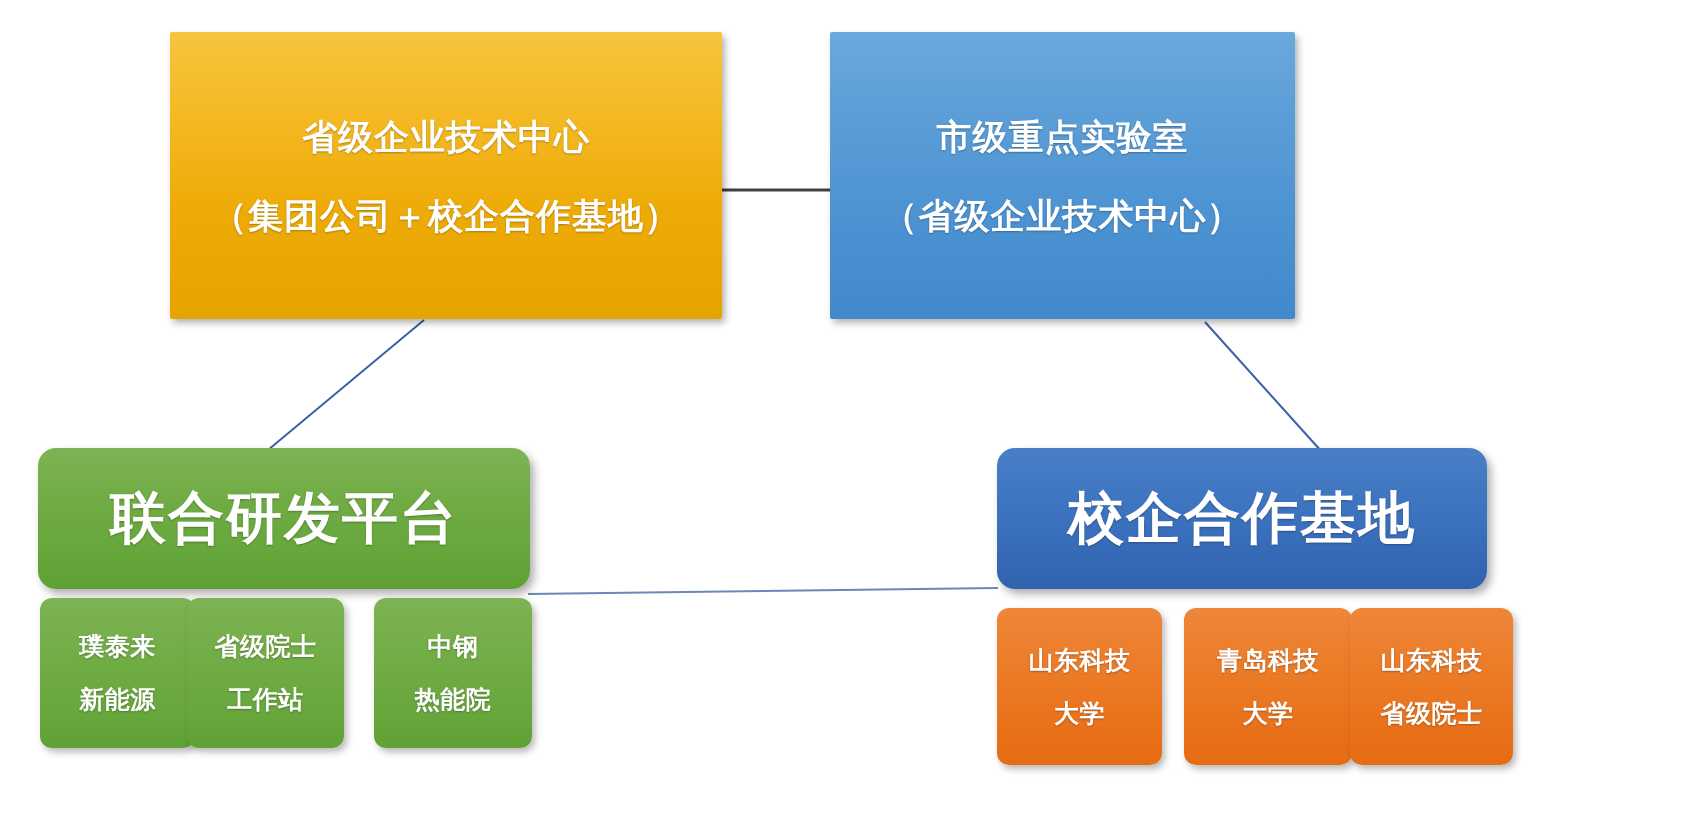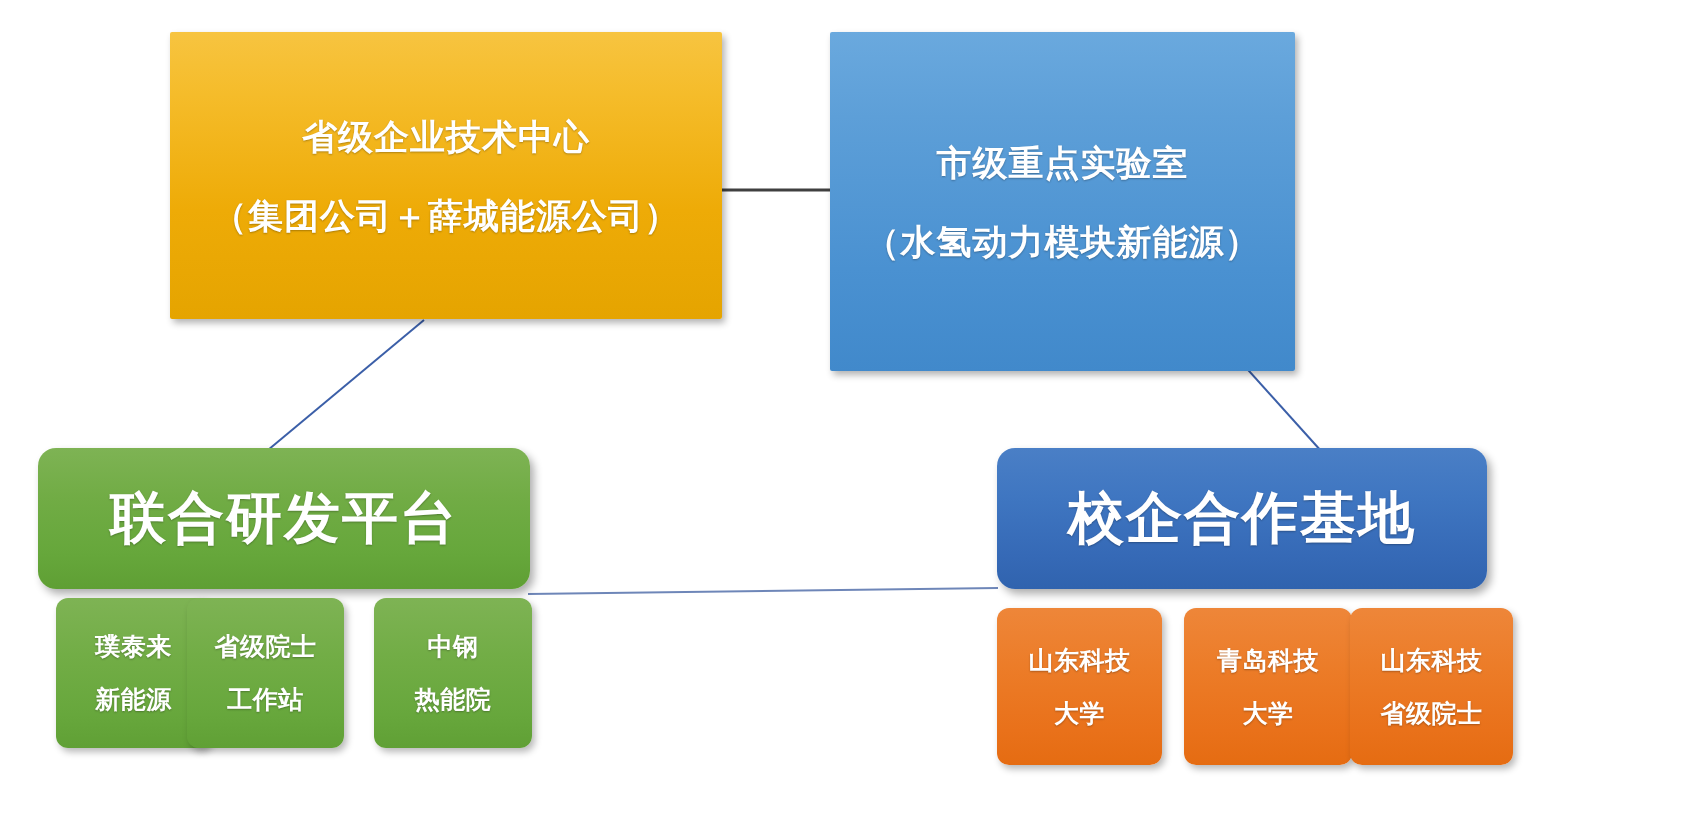--- a/index.html
+++ b/index.html
@@ -61,21 +61,21 @@
   }
   .top-node .line.l1 { margin-bottom: 44px; }
 
   #node-provincial-tech-center {
     left: 170px; top: 32px;
     width: 552px; height: 287px;
     background: linear-gradient(180deg, #f7c440 0%, #f5bc2a 22%, #eeab07 62%, #e5a400 100%);
   }
   #node-municipal-key-lab {
     left: 830px; top: 32px;
-    width: 465px; height: 339px;
+    width: 465px; height: 287px;
     background: linear-gradient(180deg, #6aa9de 0%, #5d9fd8 25%, #4a91d1 70%, #4189cb 100%);
   }
 
   
   .mid-node {
     border-radius: 18px;
     box-shadow: 4px 5px 8px rgba(0,0,0,0.32);
     font-weight: bold;
   }
   .mid-node .line {
@@ -107,21 +107,21 @@
   }
   .leaf-node .line.l1 { margin-bottom: 28px; }
 
   .leaf-green {
     background: linear-gradient(180deg, #7eb354 0%, #72ad46 38%, #67a73c 78%, #60a035 100%);
   }
   .leaf-orange {
     background: linear-gradient(180deg, #ee8639 0%, #ec7c28 38%, #e9711a 78%, #e56c12 100%);
   }
 
-  #leaf-putailai      { left: 56px;  top: 598px; width: 155px; height: 150px; }
+  #leaf-putailai      { left: 40px;  top: 598px; width: 155px; height: 150px; }
   #leaf-academician   { left: 187px; top: 598px; width: 157px; height: 150px; }
   #leaf-zhonggang     { left: 374px; top: 598px; width: 158px; height: 150px; }
 
   #leaf-sdust         { left: 997px;  top: 608px; width: 165px; height: 157px; }
   #leaf-qust          { left: 1172px; top: 608px; width: 168px; height: 157px; margin-left: 12px; }
   #leaf-sdutech       { left: 1350px; top: 608px; width: 163px; height: 157px; }
 </style>
 </head>
 <body>
 
@@ -133,26 +133,26 @@
 
     <line x1="424" y1="320" x2="268" y2="450" stroke="#3B5FA8" stroke-width="2"></line>
 
     <line x1="1205" y1="322" x2="1322" y2="452" stroke="#3B5FA8" stroke-width="2"></line>
 
     <line x1="528" y1="594" x2="998" y2="588" stroke="#6E86B8" stroke-width="2"></line>
   </svg>
 
   <div class="node top-node" id="node-provincial-tech-center">
     <span class="line l1">省级企业技术中心</span>
-    <span class="line l2">（集团公司＋薛城能源公司）</span>
+    <span class="line l2">（集团公司＋校企合作基地）</span>
   </div>
 
   <div class="node top-node" id="node-municipal-key-lab">
     <span class="line l1">市级重点实验室</span>
-    <span class="line l2">（水氢动力模块新能源）</span>
+    <span class="line l2">（省级企业技术中心）</span>
   </div>
 
   <div class="node mid-node" id="node-joint-rd-platform">
     <span class="line l1">联合研发平台</span>
   </div>
 
   <div class="node mid-node" id="node-school-enterprise-base">
     <span class="line l1">校企合作基地</span>
   </div>
 

